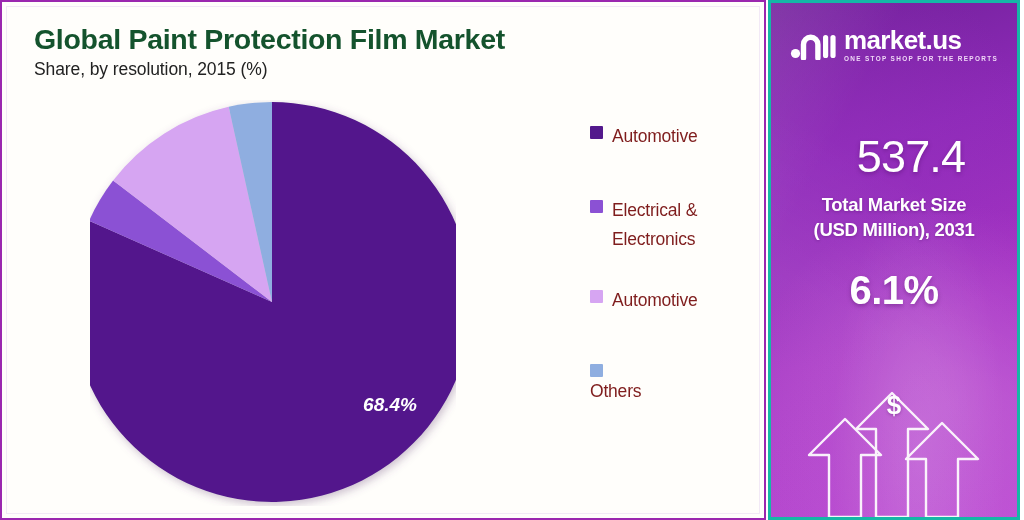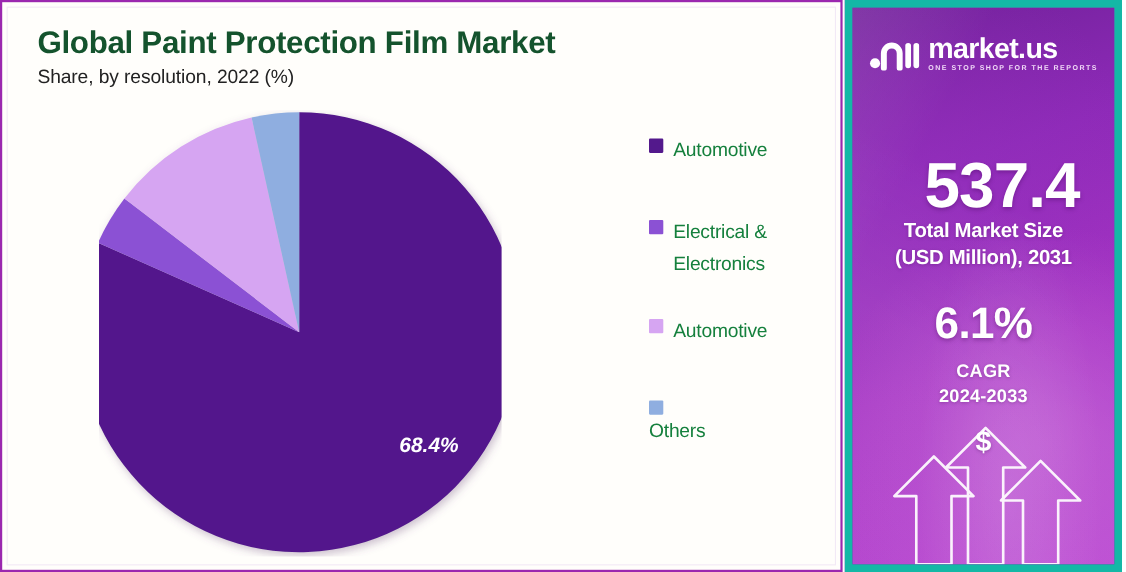--- a/index.html
+++ b/index.html
@@ -98,34 +98,34 @@
   .legend-swatch {
     width: 13px;
     height: 13px;
     flex: 0 0 13px;
     margin-top: 4px;
     margin-right: 9px;
     border-radius: 1px;
   }
   .legend-label {
     font-size: 17.5px;
-    color: #15803d;
+    color: #7f1d1d;
     line-height: 1.62;
     letter-spacing: -0.2px;
   }
 
   
   .stats-panel {
     position: absolute;
     left: 768px;
     top: 0;
     width: 252px;
     height: 520px;
     box-sizing: border-box;
-    border: 7px solid #14b8a6;
+    border: 3px solid #14b8a6;
     overflow: hidden;
     background: #8e2bb3;
   }
   .panel-bg {
     position: absolute;
     inset: 0;
     background:
       radial-gradient(circle at 72% 78%, rgba(196,96,214,0.55) 0%, rgba(196,96,214,0) 46%),
       radial-gradient(circle at 20% 30%, rgba(150,50,190,0.55) 0%, rgba(150,50,190,0) 52%),
       linear-gradient(160deg, #6e2097 0%, #8e2ab8 30%, #a634c4 62%, #b73fd0 100%);
@@ -168,22 +168,22 @@
     font-weight: bold;
     letter-spacing: 1.35px;
     color: #f0d8f7;
     margin-top: 3px;
   }
 
   .stat-value {
     position: absolute;
     left: 0; right: 0;
     top: 128px;
-    font-size: 58px;
-    font-weight: bold;
+    font-size: 45px;
+    font-weight: normal;
     letter-spacing: -0.8px;
     text-shadow: 0 2px 4px rgba(60,0,80,0.35);
     padding-left: 34px;
   }
   .stat-caption {
     position: absolute;
     left: 10px; right: 10px;
     top: 190px;
     font-size: 18.5px;
     font-weight: bold;
@@ -230,21 +230,21 @@
 </head>
 <body>
 
 <div id="infographic">
 
   <div class="chart-card">
     <div class="inner-rule"></div>
 
     <div class="titles">
       <div class="chart-title">Global Paint Protection Film Market</div>
-      <div class="chart-subtitle">Share, by resolution, 2022 (%)</div>
+      <div class="chart-subtitle">Share, by resolution, 2015 (%)</div>
     </div>
 
     <div class="pie-wrap">
       <svg class="pie-svg" viewBox="0 0 366 406">
         <defs>
           <filter id="pieShadow" x="-25%" y="-25%" width="150%" height="150%">
             <feDropShadow dx="2" dy="3" stdDeviation="4" flood-color="#6a4a7a" flood-opacity="0.35"></feDropShadow>
           </filter>
         </defs>
         <g filter="url(#pieShadow)">
@@ -298,22 +298,20 @@
           <span class="brand-name" style="display:block;">market.us</span>
           <span class="brand-tagline" style="display:block;">ONE STOP SHOP FOR THE REPORTS</span>
         </span>
       </div>
 
       <div class="stat-value">537.4</div>
       <div class="stat-caption" style="white-space:pre-line;">Total Market Size
 (USD Million), 2031</div>
 
       <div class="cagr-value">6.1%</div>
-      <div class="cagr-caption" style="white-space:pre-line;">CAGR
-2024-2033</div>
 
       <div class="dollar">$</div>
 
       <svg class="arrows" viewBox="0 0 250 150">
         <g fill="none" stroke="#ffffff" stroke-width="2.4" stroke-linejoin="round" opacity="0.92">
           <path d="M58 150 L58 88 L38 88 L74 52 L110 88 L90 88 L90 150 Z"></path>
           <path d="M105 150 L105 62 L85 62 L121 26 L157 62 L137 62 L137 150 Z"></path>
           <path d="M155 150 L155 92 L135 92 L171 56 L207 92 L187 92 L187 150 Z"></path>
         </g>
       </svg>

